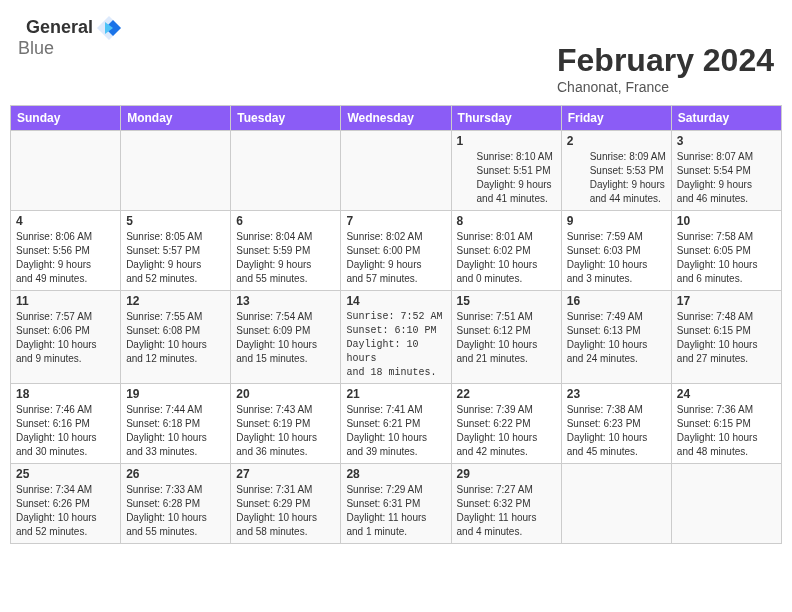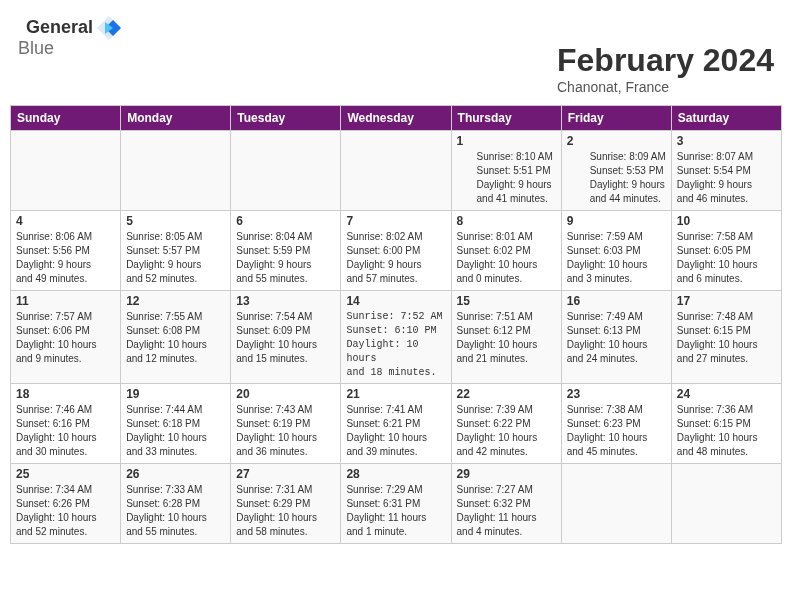--- a/index.html
+++ b/index.html
@@ -45,21 +45,21 @@
     .location {
       font-size: 14px;
       color: #555;
     }
     table {
       width: 100%;
       border-collapse: collapse;
       font-size: 10.5px;
     }
     thead tr th {
-      background-color: #701a75;
+      background-color: #8b5cf6;
       color: #fff;
       text-align: left;
       padding: 5px 6px;
       font-size: 12px;
       font-weight: bold;
       border: 1px solid #ccc;
     }
     tbody tr td {
       border: 1px solid #ccc;
       vertical-align: top;

